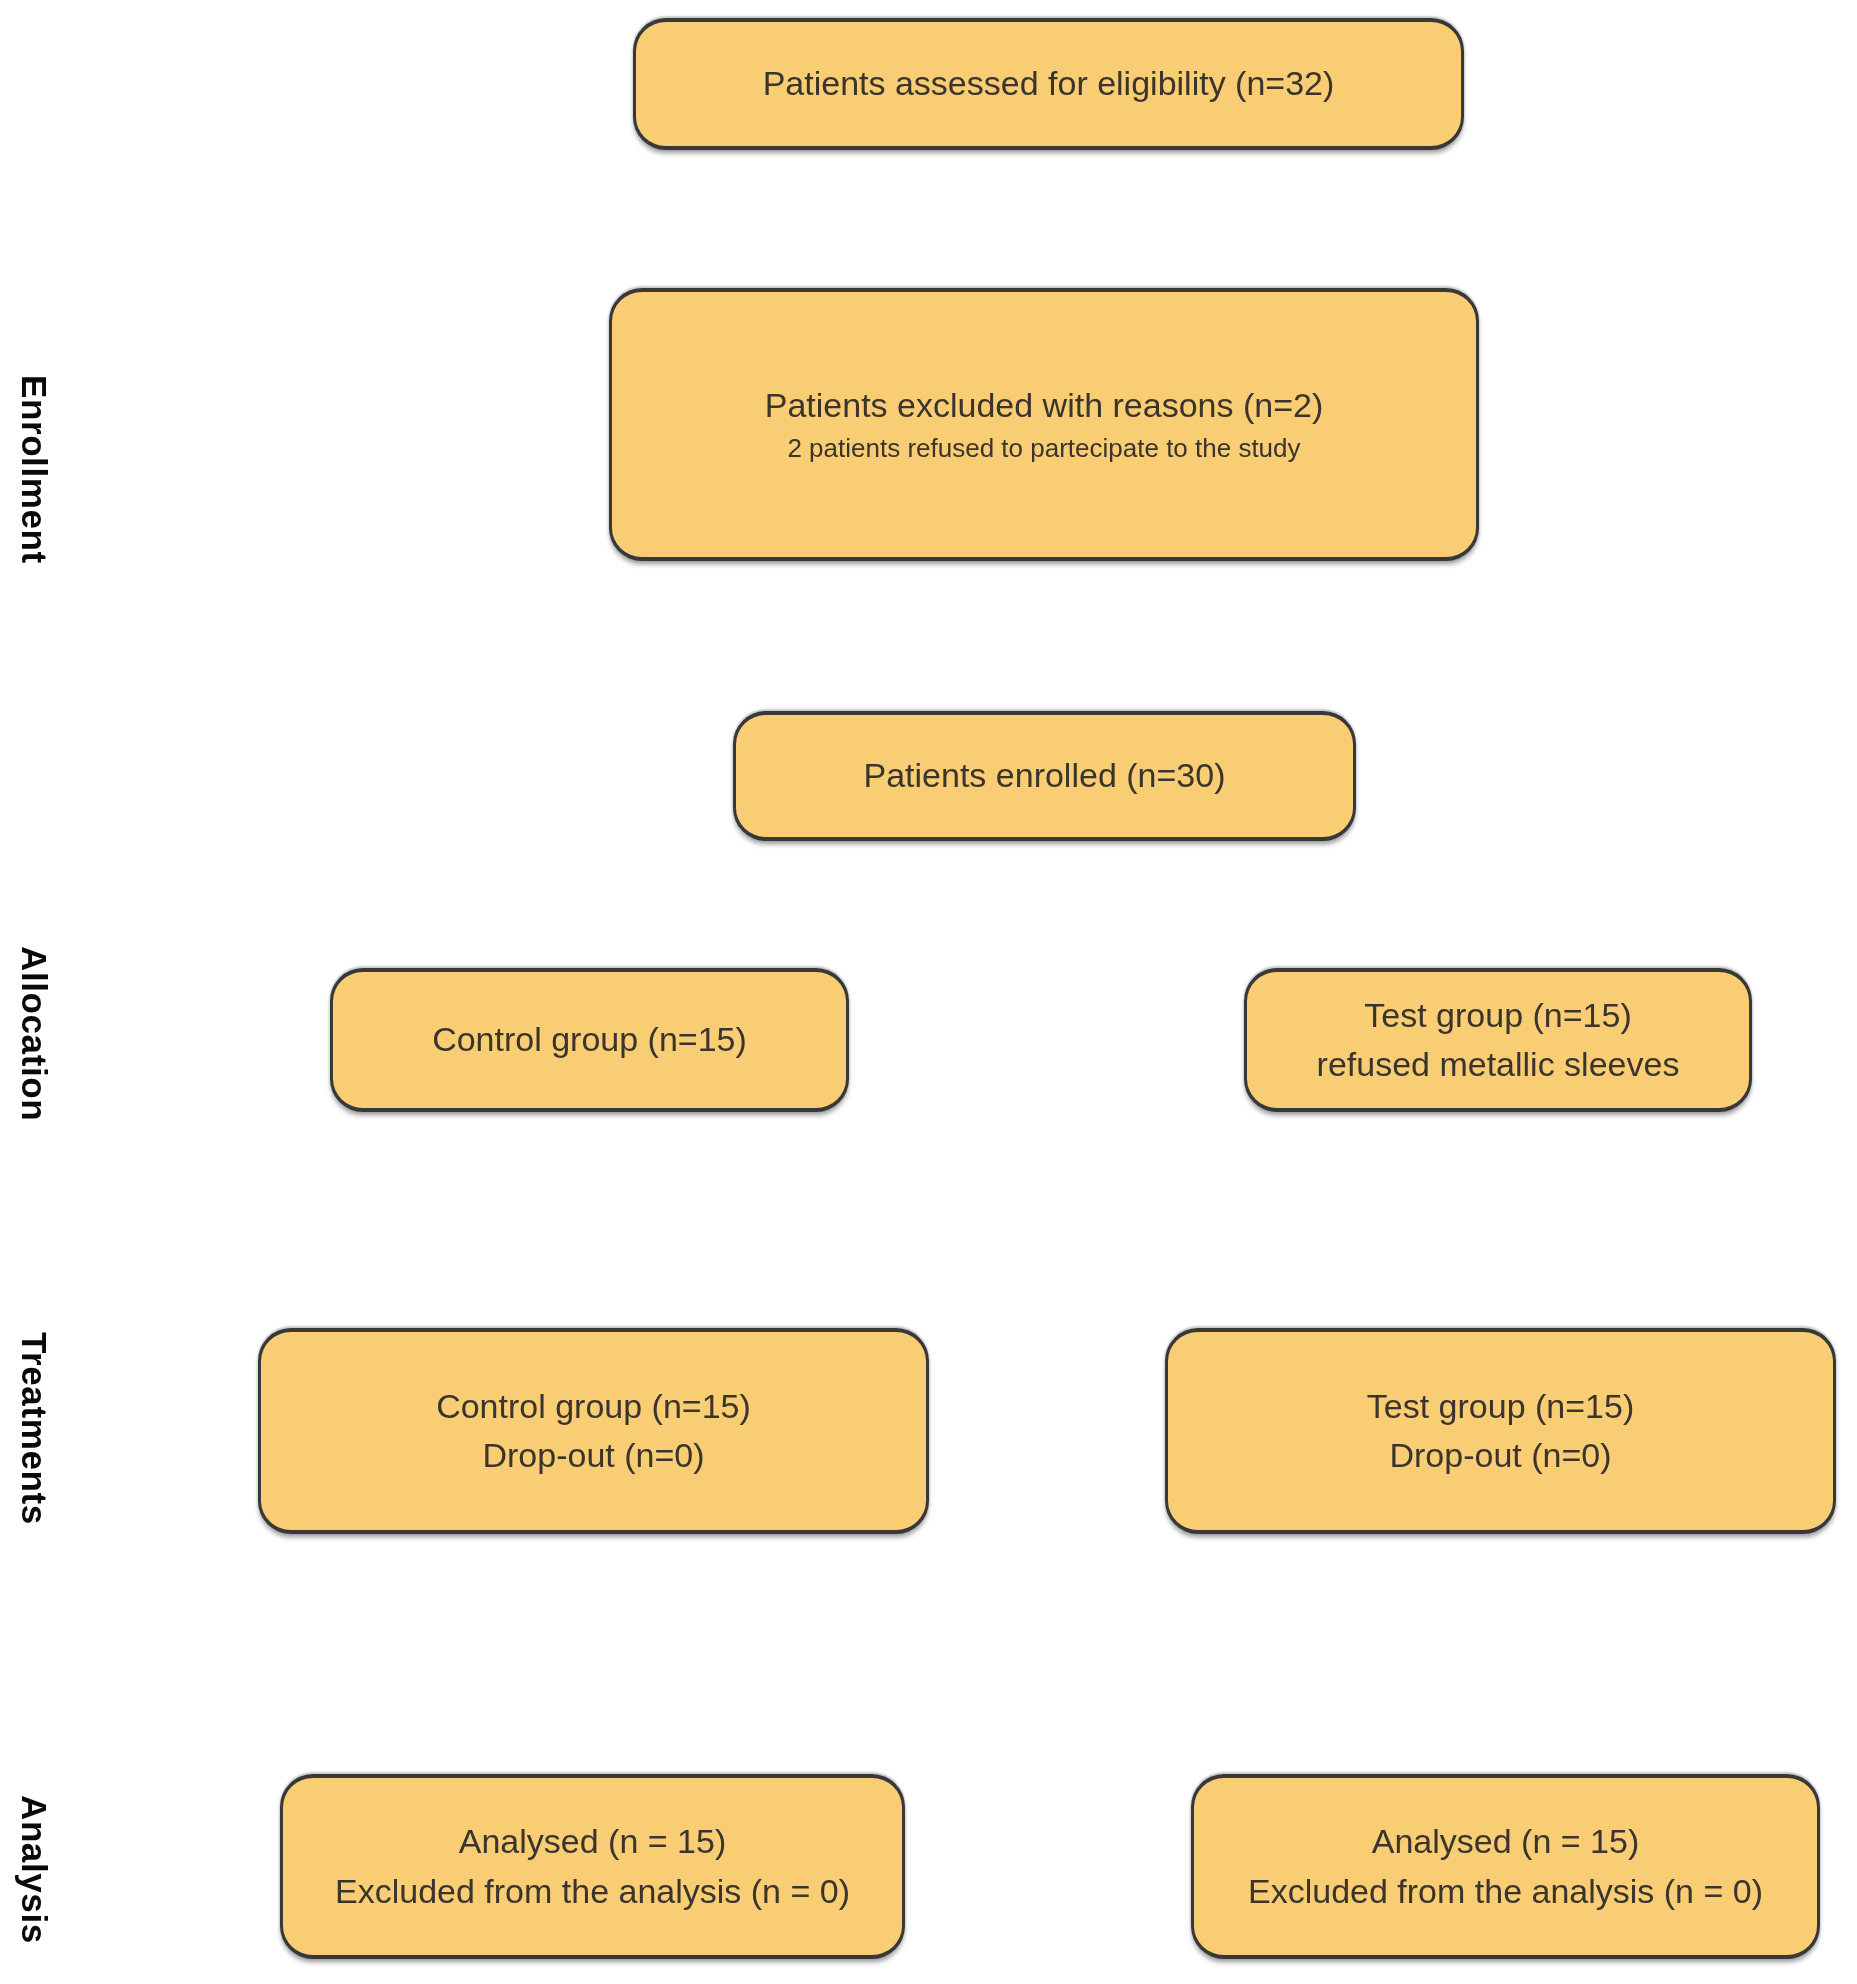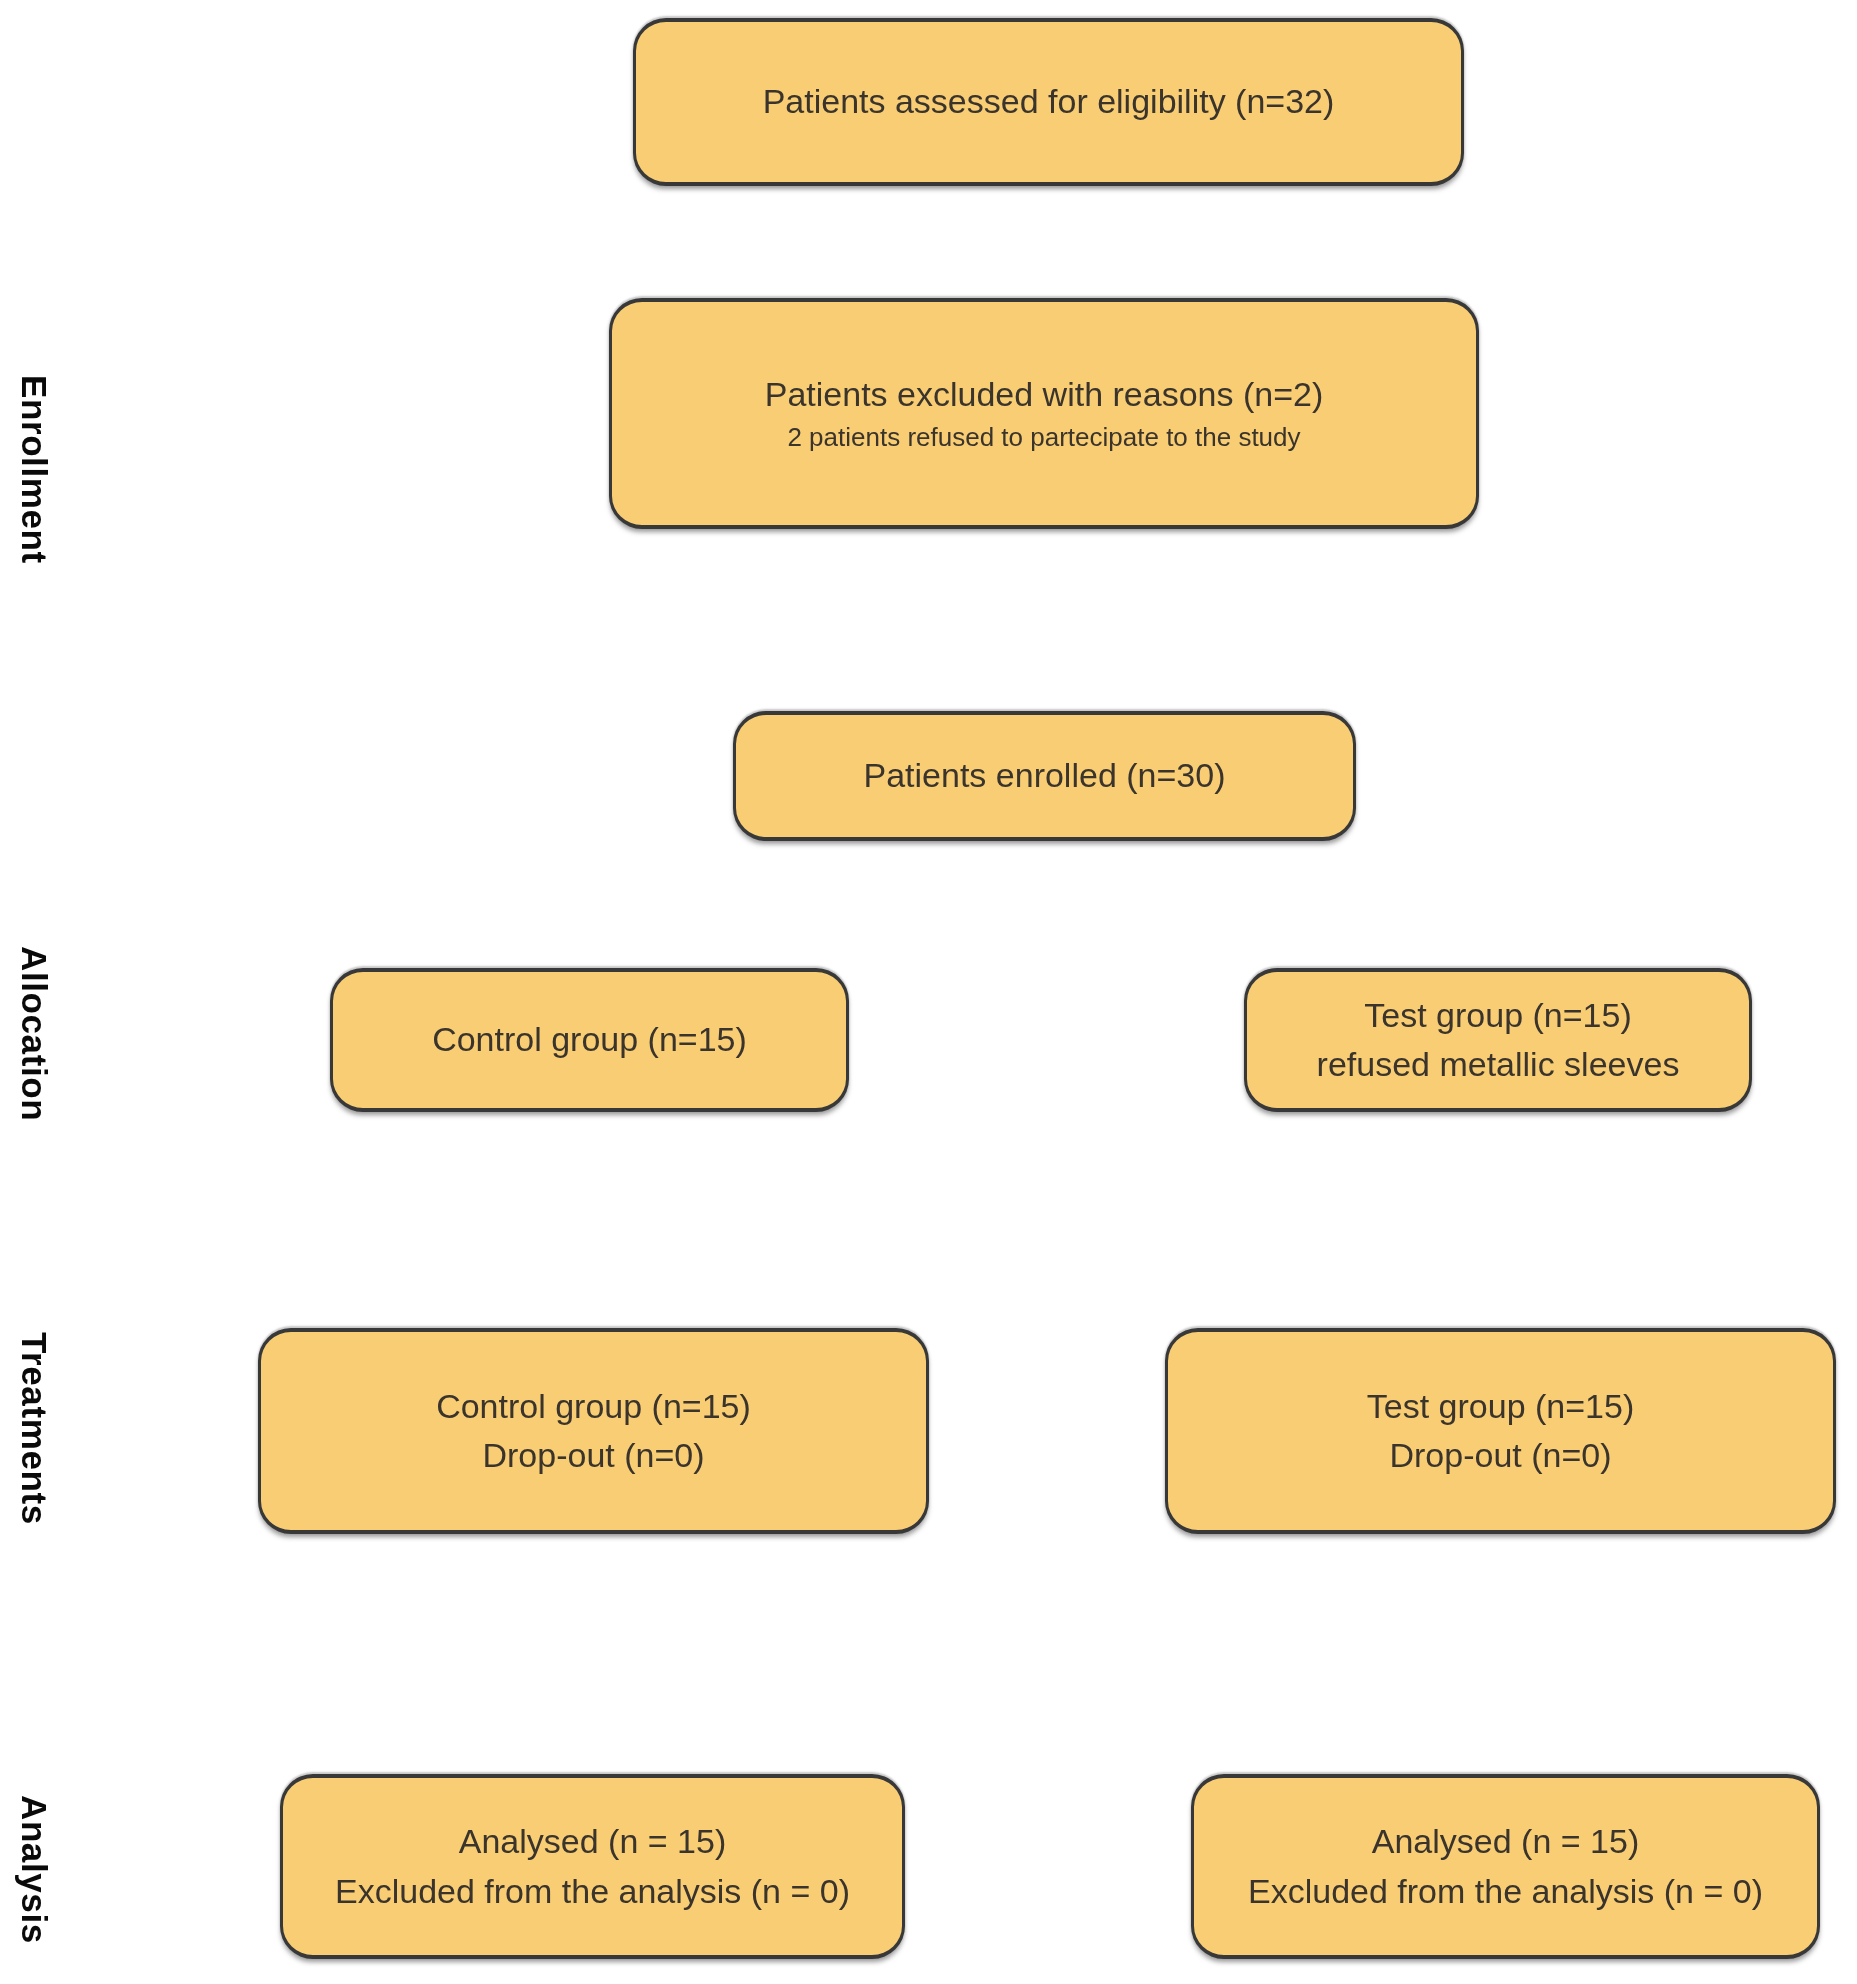--- a/index.html
+++ b/index.html
@@ -47,22 +47,22 @@
     justify-content: center;
     text-align: center;
     color: var(--text, #3A342C);
     font-size: 34px;
     line-height: 1.45;
     box-shadow: 0 4.2px 5.5px -1.8px rgba(70,70,70,.55), 0 -1.2px 1.8px rgba(70,70,70,.3);
     padding: 6px 18px;
   }
   .box .sub { font-size: 26px; }
 
-  .b-eligibility       { left: 633px; top: 18px;   width: 831px; height: 168px; }
-  .b-excluded          { left: 609px; top: 298px;  width: 870px; height: 231px; }
+  .b-eligibility       { left: 633px; top: 18px;   width: 831px; height: 132px; }
+  .b-excluded          { left: 609px; top: 288px;  width: 870px; height: 273px; }
   .b-enrolled          { left: 733px; top: 711px; width: 623px; height: 130px; }
   .b-alloc-control     { left: 330px;  top: 968px; width: 519px;  height: 144px; }
   .b-alloc-test        { left: 1244px; top: 968px; width: 508px;  height: 144px; }
   .b-treat-control     { left: 258px;  top: 1328px; width: 671px; height: 206px; }
   .b-treat-test        { left: 1165px; top: 1328px; width: 671px; height: 206px; }
   .b-analysis-control  { left: 280px;  top: 1774px; width: 625px; height: 185px; }
   .b-analysis-test     { left: 1191px; top: 1774px; width: 629px; height: 185px; }
 </style>
 </head>
 <body>

